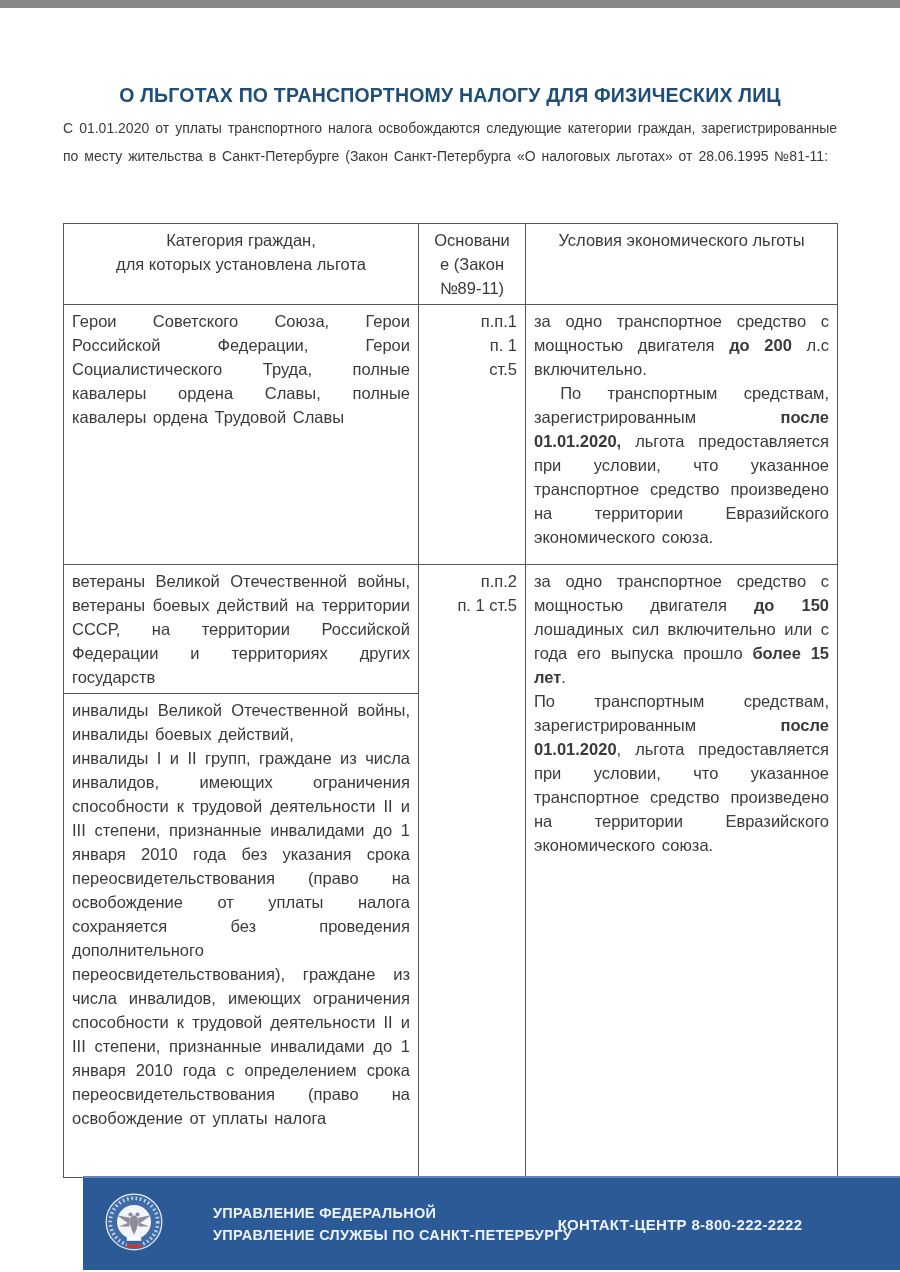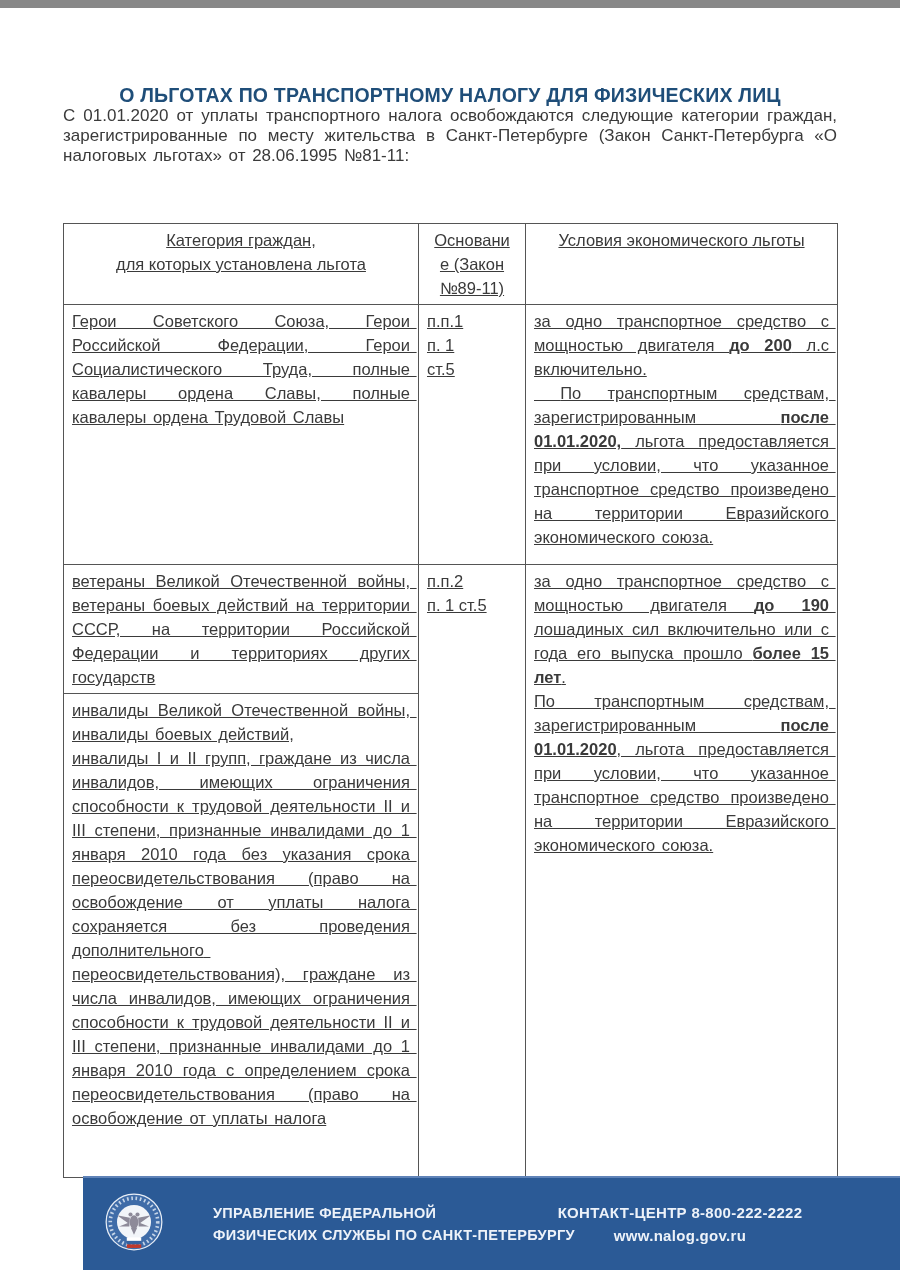--- a/index.html
+++ b/index.html
@@ -12,35 +12,35 @@
     position:relative; width:900px; height:1272px; background:#ffffff;
     margin:8px auto; overflow:hidden;
     font-family:"Liberation Sans", sans-serif; color:var(--text);
   }
   .doc-title{
     position:absolute; top:76px; left:63px; width:774px;
     text-align:center; font-size:19.5px; font-weight:bold; color:var(--title);
     letter-spacing:0.2px;
   }
   .intro{
-    position:absolute; top:98px; left:63px; width:774px;
-    font-size:17px; line-height:20px; text-align:justify; word-spacing:2px;
+    position:absolute; top:106px; left:63px; width:774px;
+    font-size:14px; line-height:28px; text-align:justify; word-spacing:2px;
   }
   table.benefits{
     position:absolute; top:215px; left:63px; width:774px;
     border-collapse:collapse; table-layout:fixed;
-    font-size:16.5px; line-height:24px;text-decoration:underline;
+    font-size:16.5px; line-height:24px;
   }
   table.benefits td, table.benefits th{
     border:1px solid var(--border); vertical-align:top;
     padding:4px 8px; font-weight:normal; overflow:hidden;
   }
   th.hdr{ text-align:center; vertical-align:top; padding-top:8px; white-space:pre-line;}
   td.category{ text-align:justify; white-space:pre-wrap; word-spacing:2px;}
-  td.basis{ text-align:left; white-space:pre-line; padding-top:18px;}
+  td.basis{ text-align:right; white-space:pre-line; padding-top:18px;}
   td.conditions{ text-align:justify; white-space:pre-wrap; word-spacing:2px;}
   td.merged-bottom{ border-bottom:none; }
   .b{ font-weight:bold; }
   .banner{
     position:absolute; top:1168px; left:83px; width:868px; height:94px;
     background:var(--banner); border-top:2px solid #5F83B8;
     display:flex; align-items:center;
   }
   .emblem{ position:absolute; left:18px; top:13px; width:66px; height:66px; }
   .org-block{
@@ -89,21 +89,21 @@
       <td class="basis">п.п.1
 п. 1
 ст.5</td>
       <td class="conditions"><span>за одно транспортное средство с мощностью двигателя </span><span class="b">до 200</span><span> л.с включительно.
  По транспортным средствам, зарегистрированным </span><span class="b">после 01.01.2020,</span><span> льгота предоставляется при условии, что указанное транспортное средство произведено на территории Евразийского экономического союза.</span></td>
     </tr>
     <tr style="height:119px;">
       <td class="category">ветераны Великой Отечественной войны, ветераны боевых действий на территории СССР, на территории Российской Федерации и территориях других государств</td>
       <td class="basis merged-bottom" rowspan="2">п.п.2
 п. 1 ст.5</td>
-      <td class="conditions merged-bottom" rowspan="2"><span>за одно транспортное средство с мощностью двигателя </span><span class="b">до 190</span><span> лошадиных сил включительно или с года его выпуска прошло </span><span class="b">более 15 лет</span><span>.
+      <td class="conditions merged-bottom" rowspan="2"><span>за одно транспортное средство с мощностью двигателя </span><span class="b">до 150</span><span> лошадиных сил включительно или с года его выпуска прошло </span><span class="b">более 15 лет</span><span>.
 По транспортным средствам, зарегистрированным </span><span class="b">после 01.01.2020</span><span>, льгота предоставляется при условии, что указанное транспортное средство произведено на территории Евразийского экономического союза.</span></td>
     </tr>
     <tr style="height:484px;">
       <td class="category">инвалиды Великой Отечественной войны, инвалиды боевых действий,
 инвалиды I и II групп, граждане из числа инвалидов, имеющих ограничения способности к трудовой деятельности II и III степени, признанные инвалидами до 1 января 2010 года без указания срока переосвидетельствования (право на освобождение от уплаты налога сохраняется без проведения дополнительного переосвидетельствования), граждане из числа инвалидов, имеющих ограничения способности к трудовой деятельности II и III степени, признанные инвалидами до 1 января 2010 года с определением срока переосвидетельствования (право на освобождение от уплаты налога</td>
     </tr>
   </tbody>
     </table>
 
   <div class="banner">
@@ -120,23 +120,22 @@
         <path d="M28.8 35.5 L32 42.5 L35.2 35.5 Z"></path>
       </g>
       <g>
         <rect x="25" y="45" width="14" height="3.4" fill="#FFFFFF"></rect>
         <rect x="25" y="48.4" width="14" height="3.4" fill="#35629F"></rect>
         <rect x="25" y="51.8" width="14" height="3.4" fill="#C0392B"></rect>
       </g>
     </svg>
     <div class="org-block">
       <div>УПРАВЛЕНИЕ ФЕДЕРАЛЬНОЙ</div>
-      <div>ФИЗИЧЕСКИХ СЛУЖБЫ ПО САНКТ-ПЕТЕРБУРГУ</div>
+      <div>УПРАВЛЕНИЕ СЛУЖБЫ ПО САНКТ-ПЕТЕРБУРГУ</div>
     </div>
     <div class="contact-block">
       <div>КОНТАКТ-ЦЕНТР 8-800-222-2222</div>
-      <div>www.nalog.gov.ru</div>
     </div>
   </div>
 
   <div class="bottom-strip"></div>
 
 </div>
 
 </body></html>

